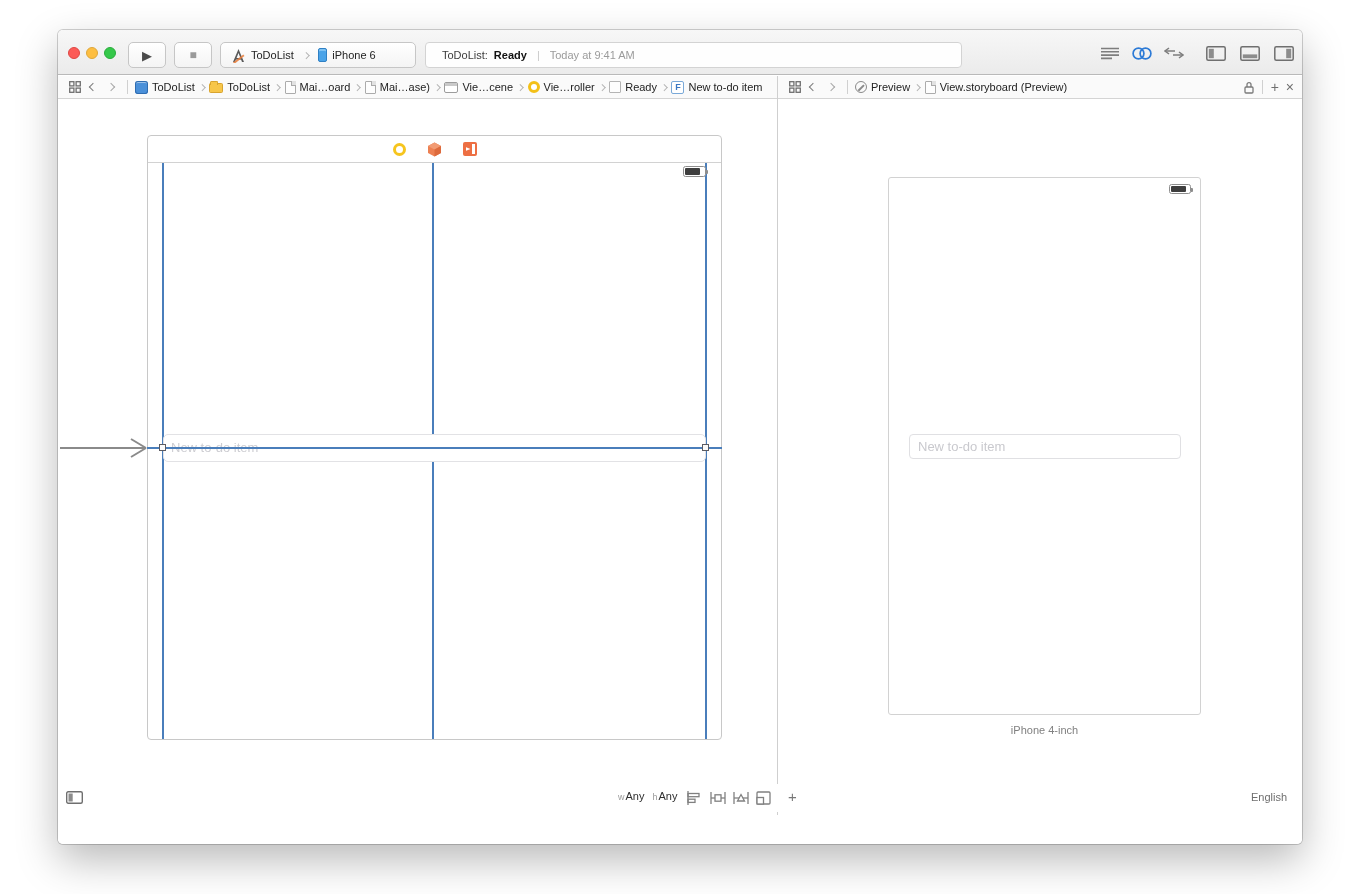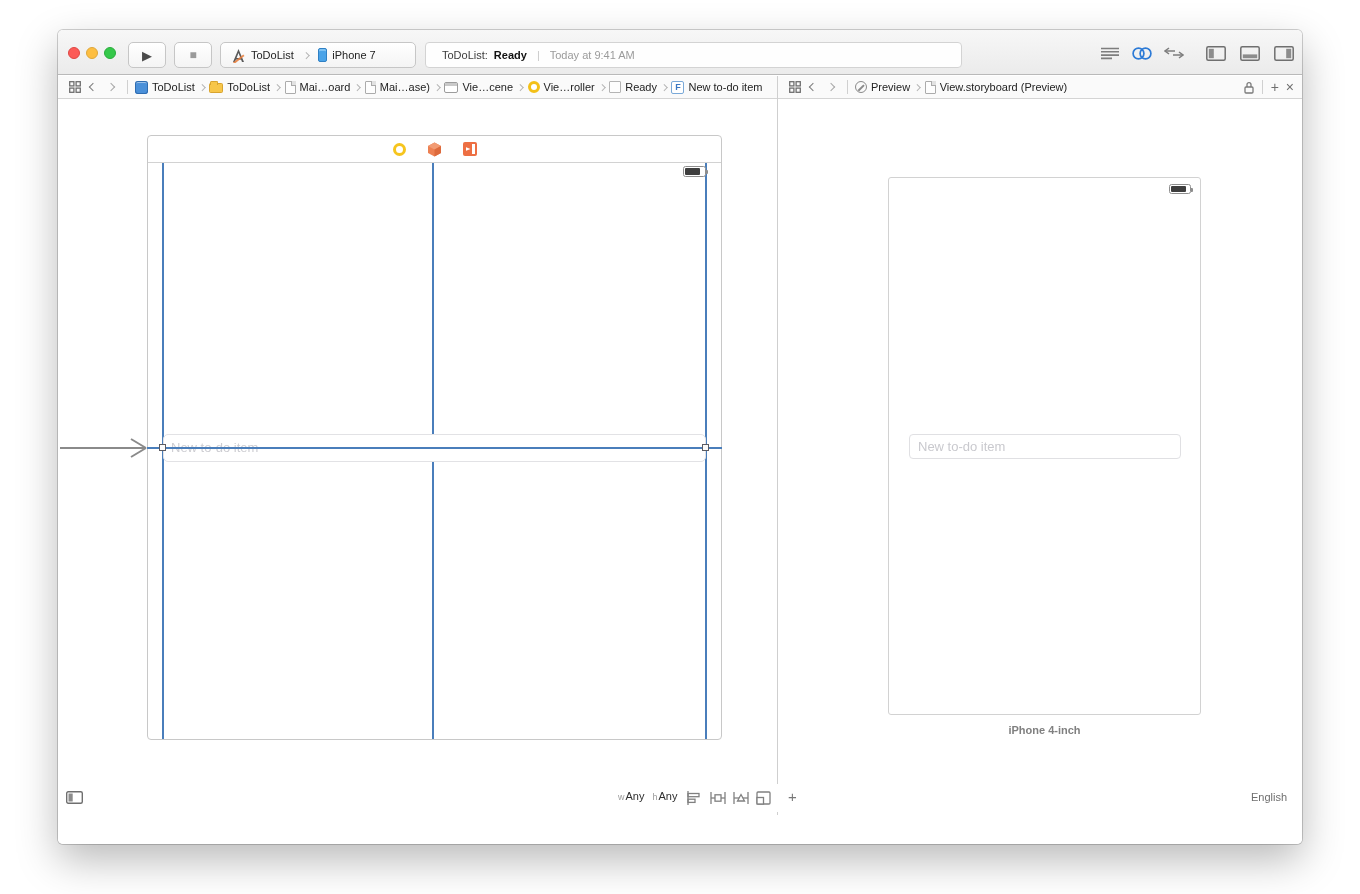--- a/index.html
+++ b/index.html
@@ -72,21 +72,21 @@
   .battery { position:absolute; width:23px; height:11px; border:1px solid #8e8e8e; border-radius:2.5px; background:#fff; }
   .battery::before { content:""; position:absolute; left:1px; top:1px; bottom:1px; width:15px; background:#3e3e3e; border-radius:1px; }
   .battery::after { content:""; position:absolute; right:-3px; top:3px; width:2px; height:4px; background:#8e8e8e; border-radius:0 1px 1px 0; }
   .guide-v { position:absolute; width:1.5px; background:#4a7ebb; top:64px; height:576px; }
   .sel-h { position:absolute; left:89px; width:575px; height:1.5px; top:348px; background:#4a7ebb; }
   .canvas-field { position:absolute; left:105px; top:335px; width:543px; height:28px; border:1px solid #e2e2e5; border-radius:5px; background:#fff; font-size:13px; color:#cdcdd2; line-height:26px; padding-left:7px; }
   .handle { position:absolute; width:7px; height:7px; background:#fbfbfb; border:1.5px solid #5b5b62; }
   
   .device { position:absolute; left:110px; top:78px; width:313px; height:538px; background:#fff; border:1px solid #d2d2d2; border-radius:3px; }
   .preview-field { position:absolute; left:20px; top:256px; width:272px; height:25px; border:1px solid #e0e0e3; border-radius:4px; font-size:13px; color:#c9c9ce; line-height:23px; padding-left:8px; background:#fff; }
-  .device-label { position:absolute; left:110px; top:625px; width:313px; text-align:center; font-size:11px; color:#808080;font-weight:bold; }
+  .device-label { position:absolute; left:110px; top:625px; width:313px; text-align:center; font-size:11px; color:#808080; }
   
   .bottombar { position:absolute; left:0; top:754px; right:0; height:28px; background:#fff; }
   .sizeclass { position:absolute; left:560px; top:6px; display:flex; align-items:baseline; font-size:11px; }
   .sc-pre { color:#9a9a9a; font-size:9px; margin-right:1px; }
   .sc-val { color:#2f2f2f; font-weight:normal; }
   .sc-gap { width:8px; }
   .layoutbtns { position:absolute; left:629px; top:7px; display:flex; gap:7px; }
   .plus-btn { position:absolute; left:730px; top:4px; font-size:15px; color:#787878; }
   .lang { position:absolute; right:15px; top:7px; font-size:11px; color:#6e6e6e; }
   .outline-toggle { position:absolute; left:8px; top:7px; }
@@ -111,21 +111,21 @@
 
     <div class="tbtn scheme">
       <svg width="15" height="15" viewBox="0 0 15 15">
         <polygon points="7.5,1 13,14 11,14 7.5,5 4,14 2,14" fill="#5a5a5a"></polygon>
         <rect x="4.4" y="10" width="6.2" height="1.6" fill="#5a5a5a"></rect>
         <rect x="1" y="10.5" width="13" height="1.8" transform="rotate(-38 7.5 11)" fill="#e8803f" opacity="0.9"></rect>
       </svg>
       <span>ToDoList</span>
       <span class="sep"></span>
       <span style="width:9px;height:14px;background:#4aa3e8;border:1px solid #2f80c4;border-radius:2px;display:inline-block;box-shadow:inset 0 2px 0 #7ec2f3;"></span>
-      <span>iPhone 7</span>
+      <span>iPhone 6</span>
     </div>
 
     <div class="status-pill">
       <span>ToDoList:</span>
       <span class="bold">Ready</span>
       <span class="pipe">|</span>
       <span class="time">Today at 9:41 AM</span>
     </div>
 
     <div class="tb-iconbtn" style="left:1040px;">

